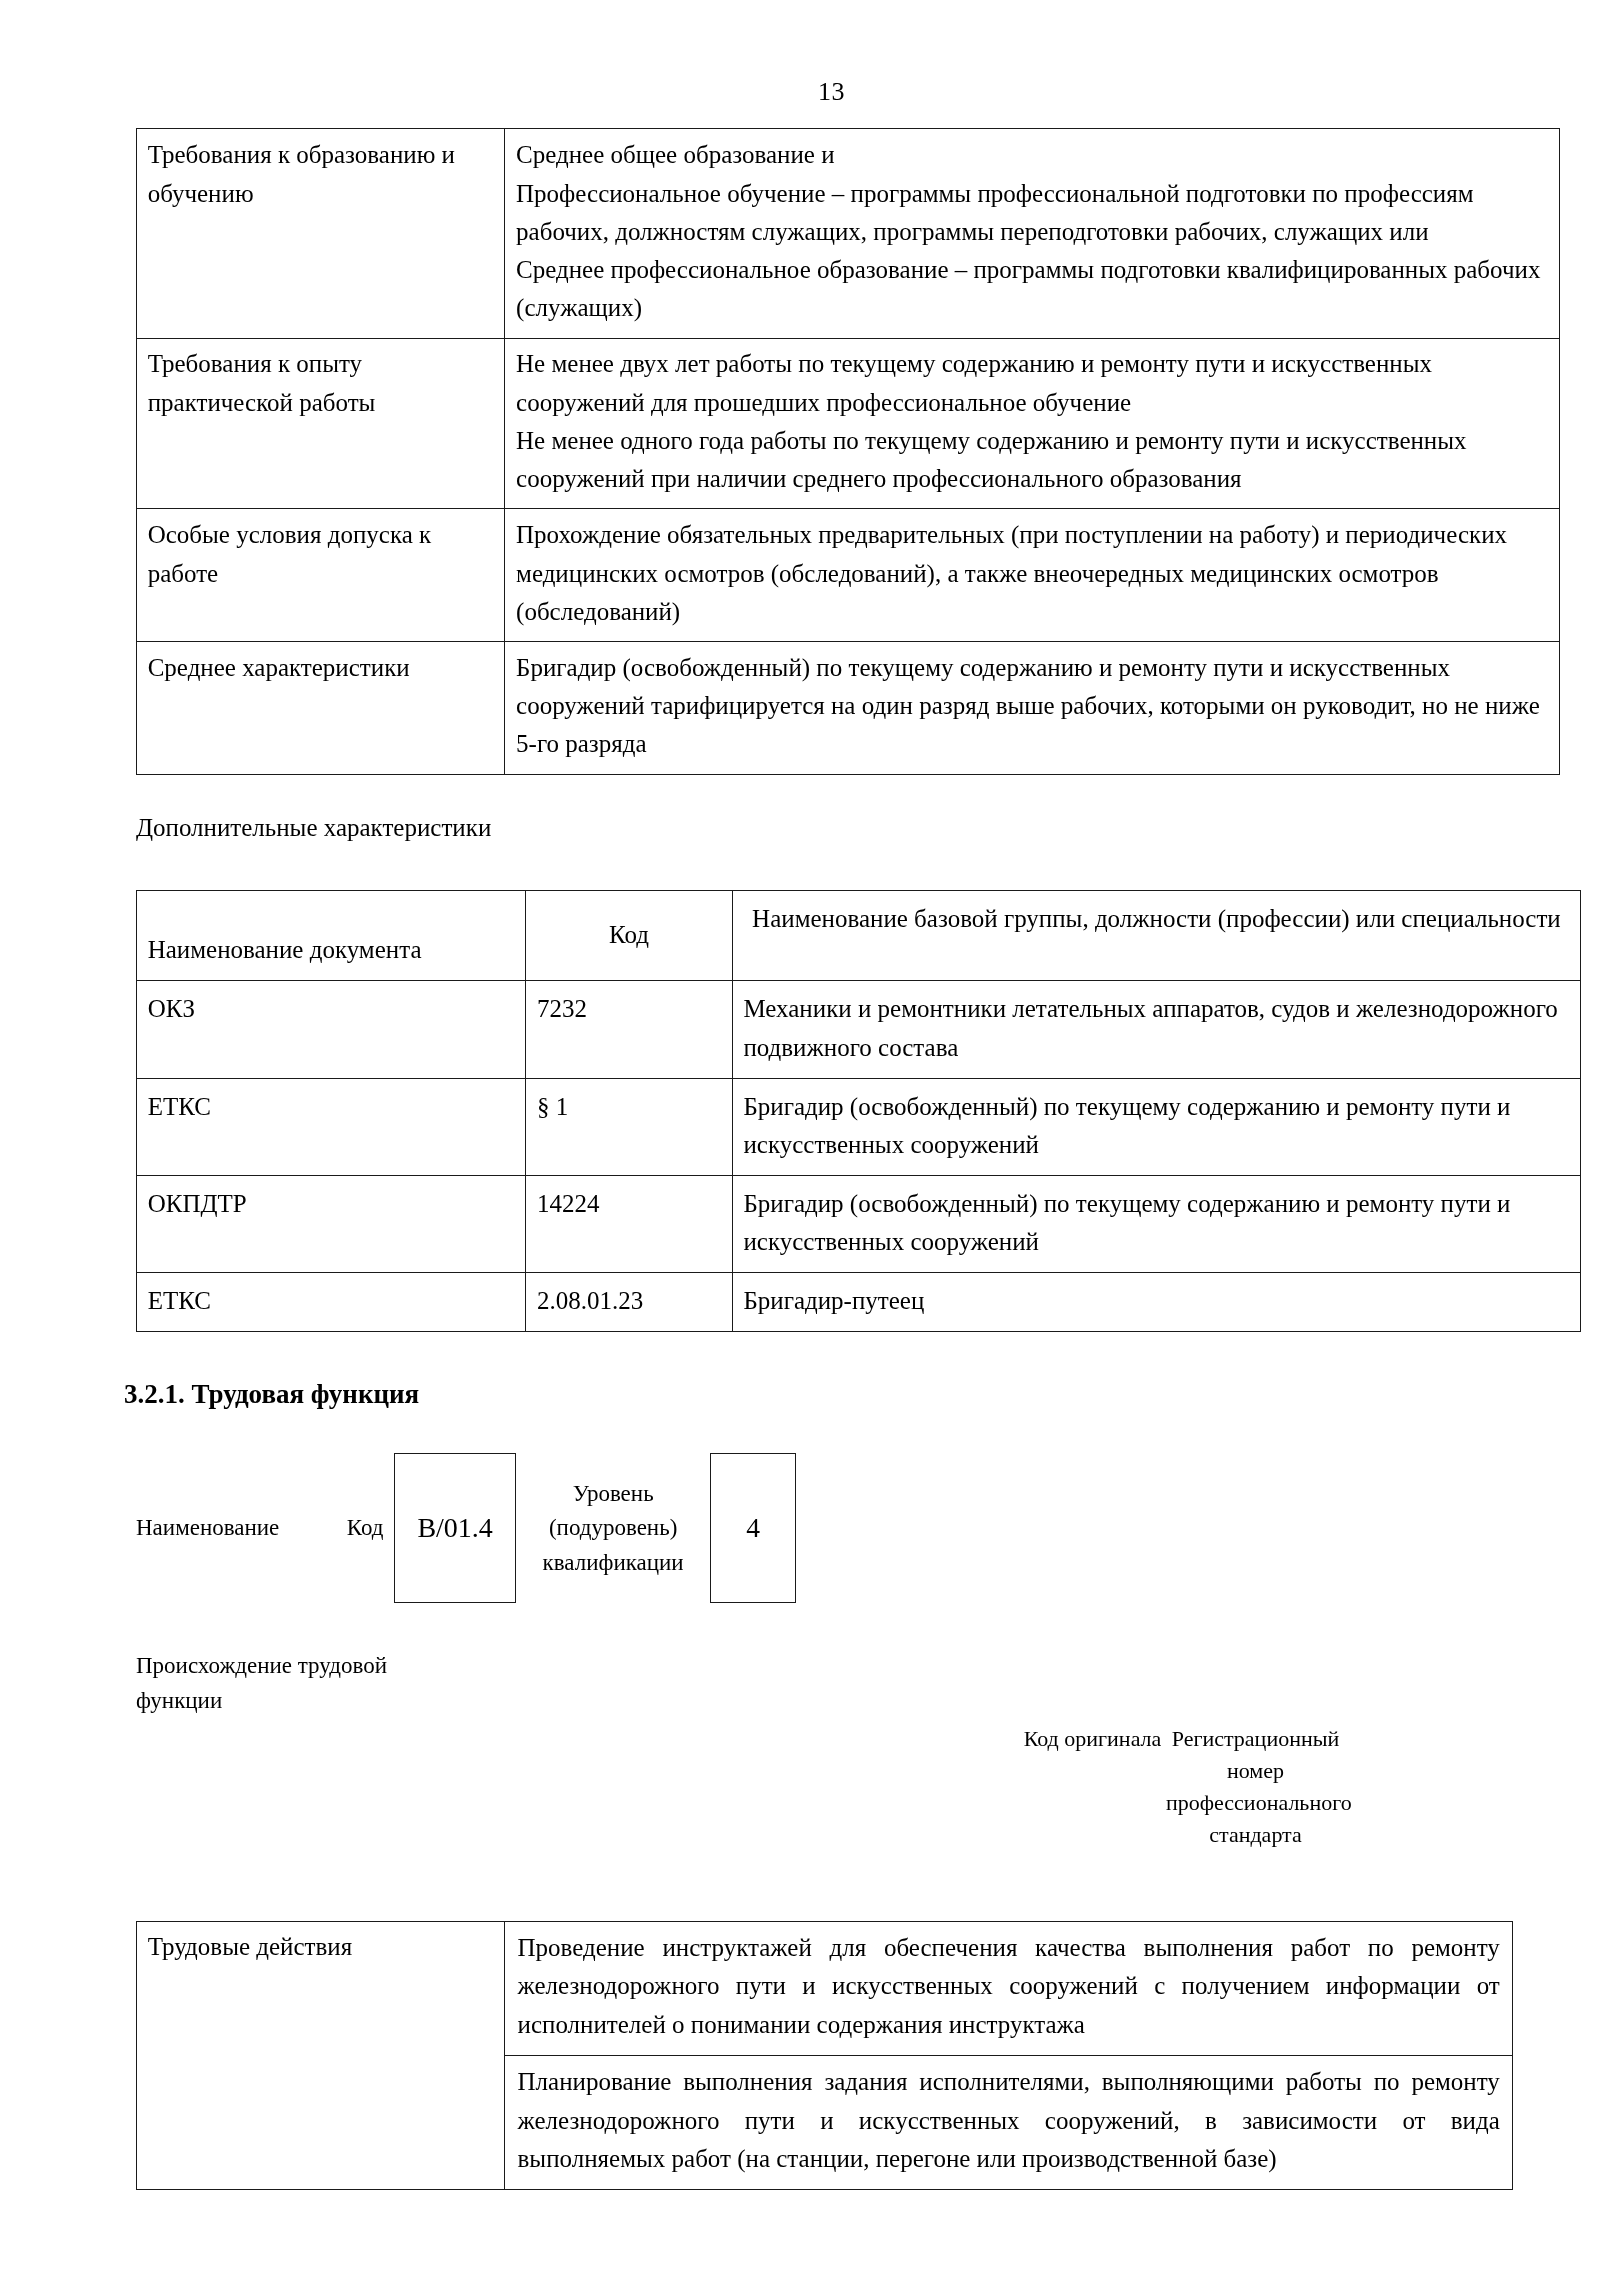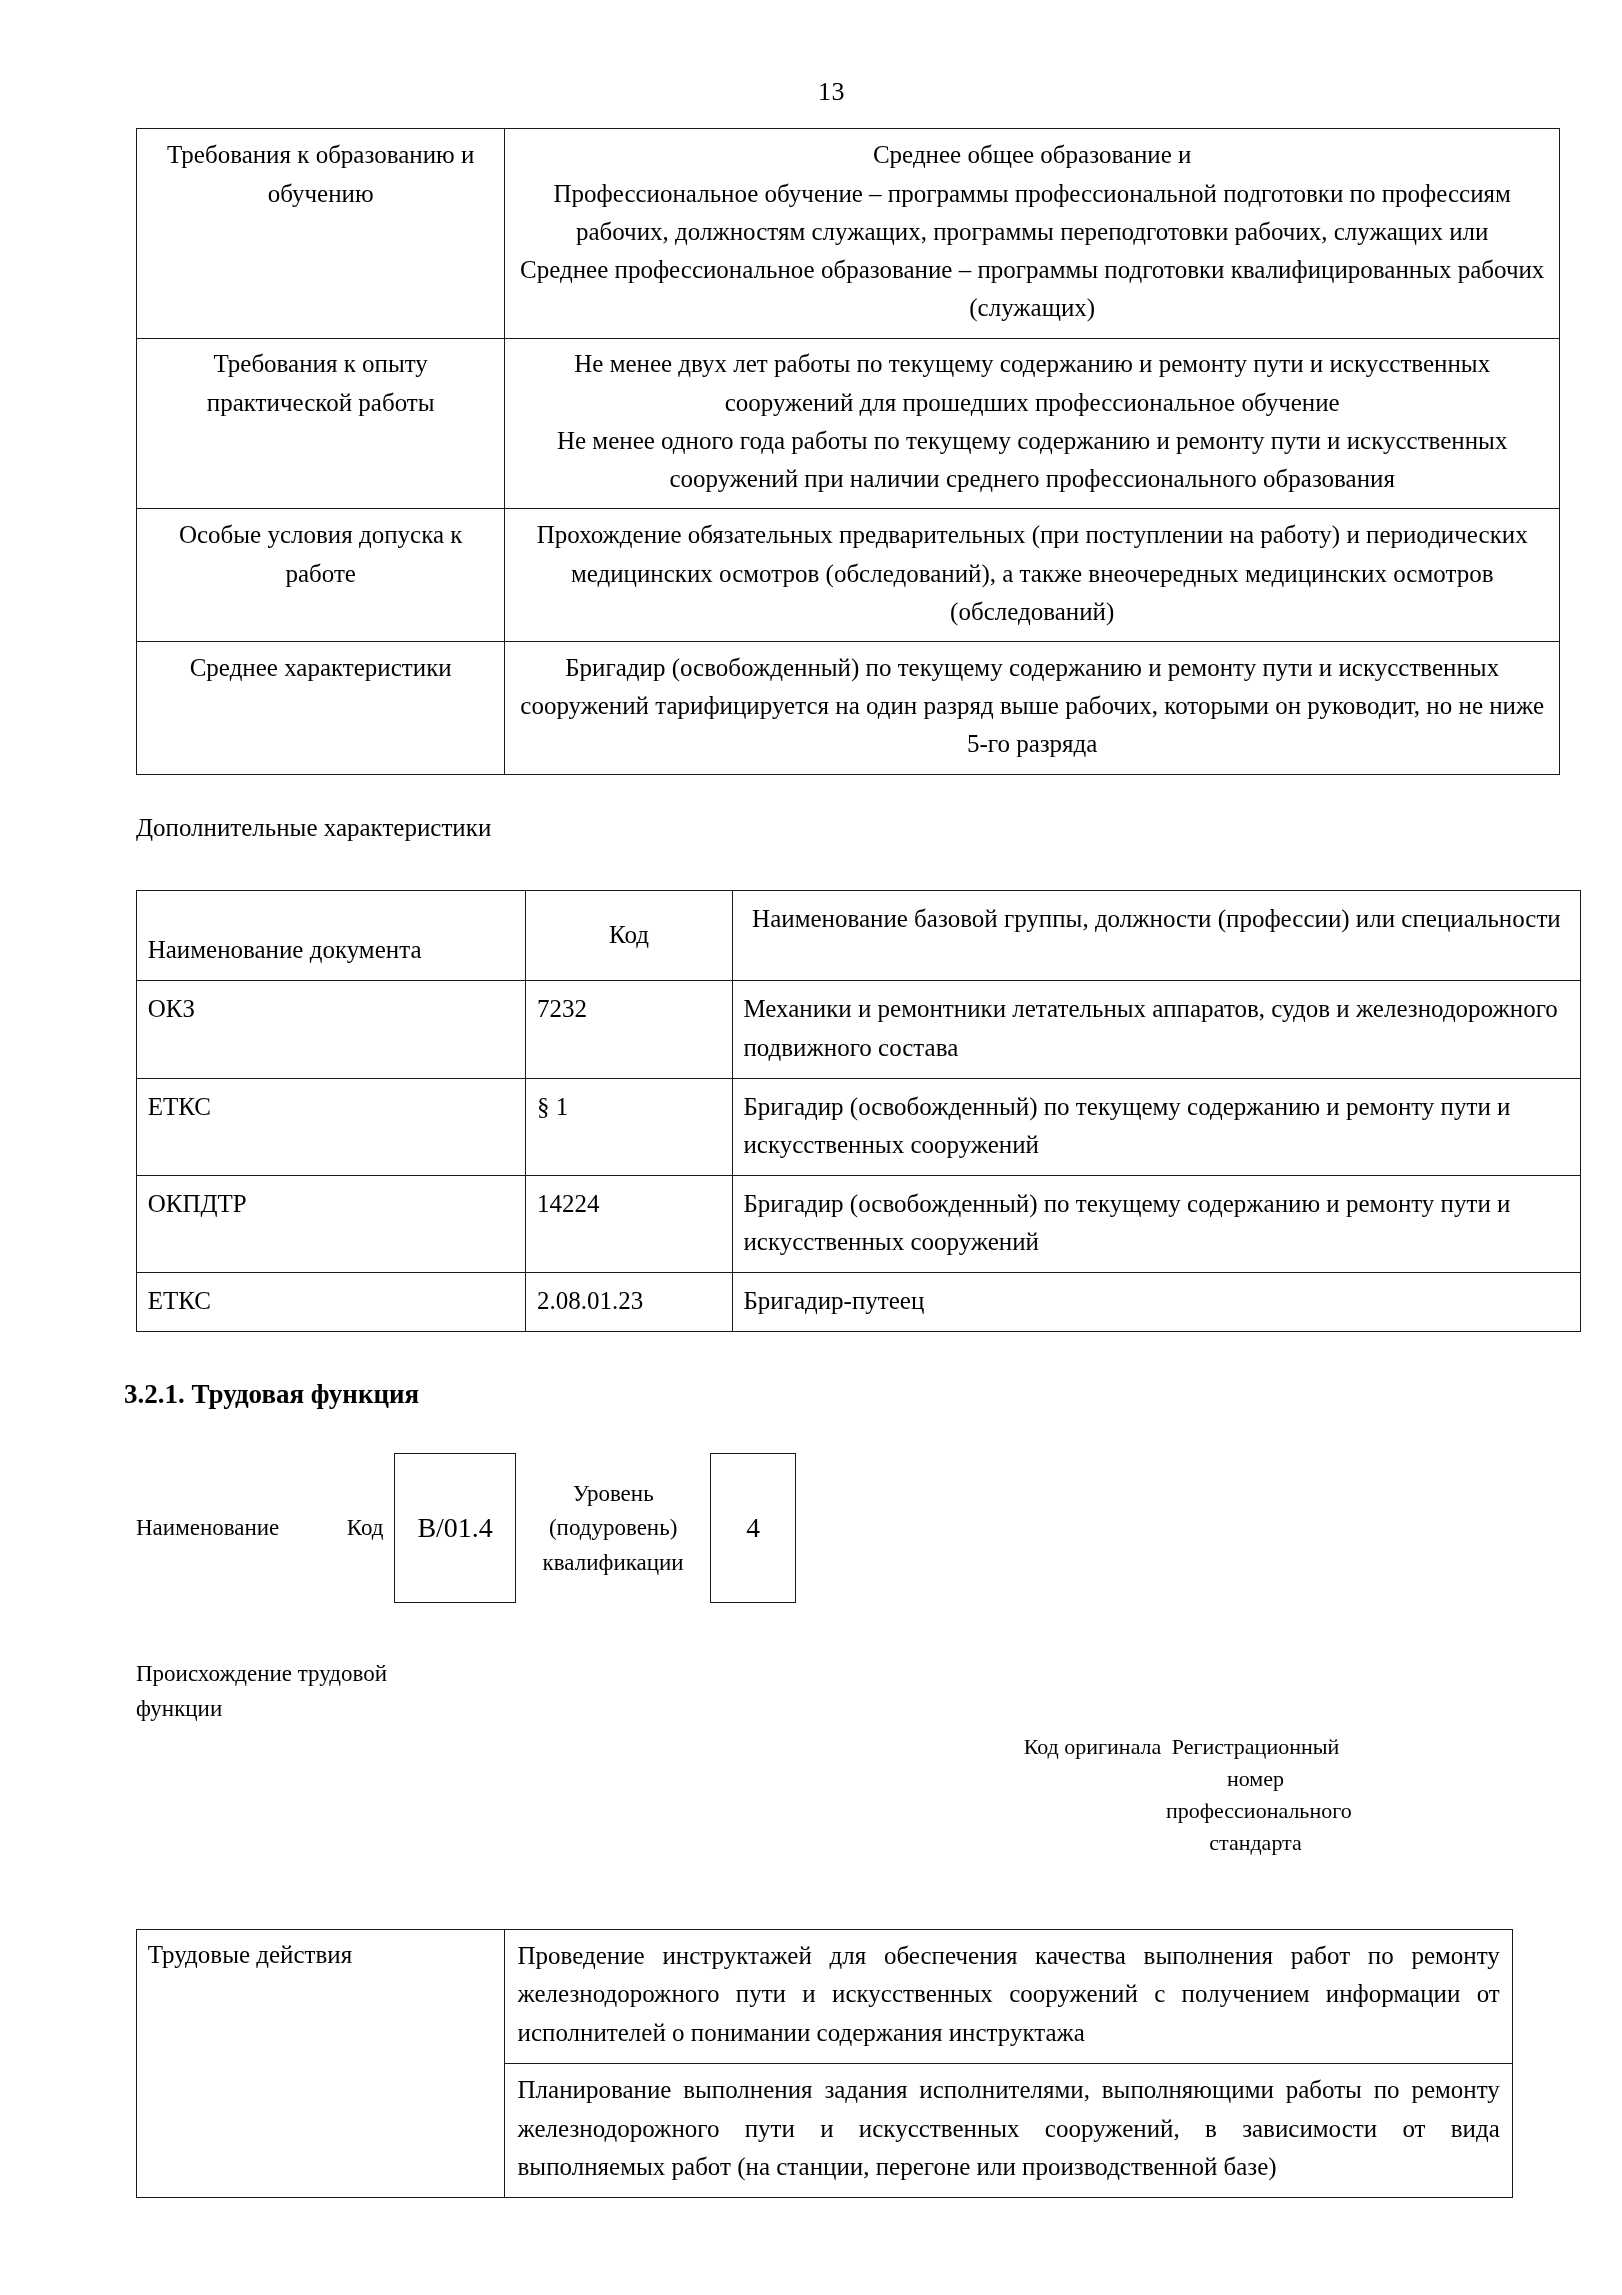--- a/index.html
+++ b/index.html
@@ -40,21 +40,20 @@
     vertical-align: top;
     padding: 6.9px 10.7px 10px 10.7px;
     font-size: 25px;
     line-height: 1.53;
   }
 
   
   .tbl-reqs {
     width: 1424px;
     margin: 21.4px 0 0 136px;
-    text-align: center;
   }
   .tbl-reqs td.label { width: 346px; }
 
   
   .para {
     margin: 34px 0 0 136px;
     font-size: 25px;
     line-height: 1.5;
   }
 
@@ -130,21 +129,21 @@
     border: 1.2px solid #1a1a1a;
     font-size: 27.5px;
     display: flex;
     align-items: center;
     justify-content: center;
     box-sizing: border-box;
   }
 
   
   .origin-block {
-    margin: 37px 0 0 136px;
+    margin: 29px 0 0 136px;
     display: flex;
     align-items: flex-start;
   }
   .origin-lead {
     width: 343px;
     font-size: 23px;
     line-height: 1.5;
     padding-top: 17px;
     box-sizing: border-box;
   }

